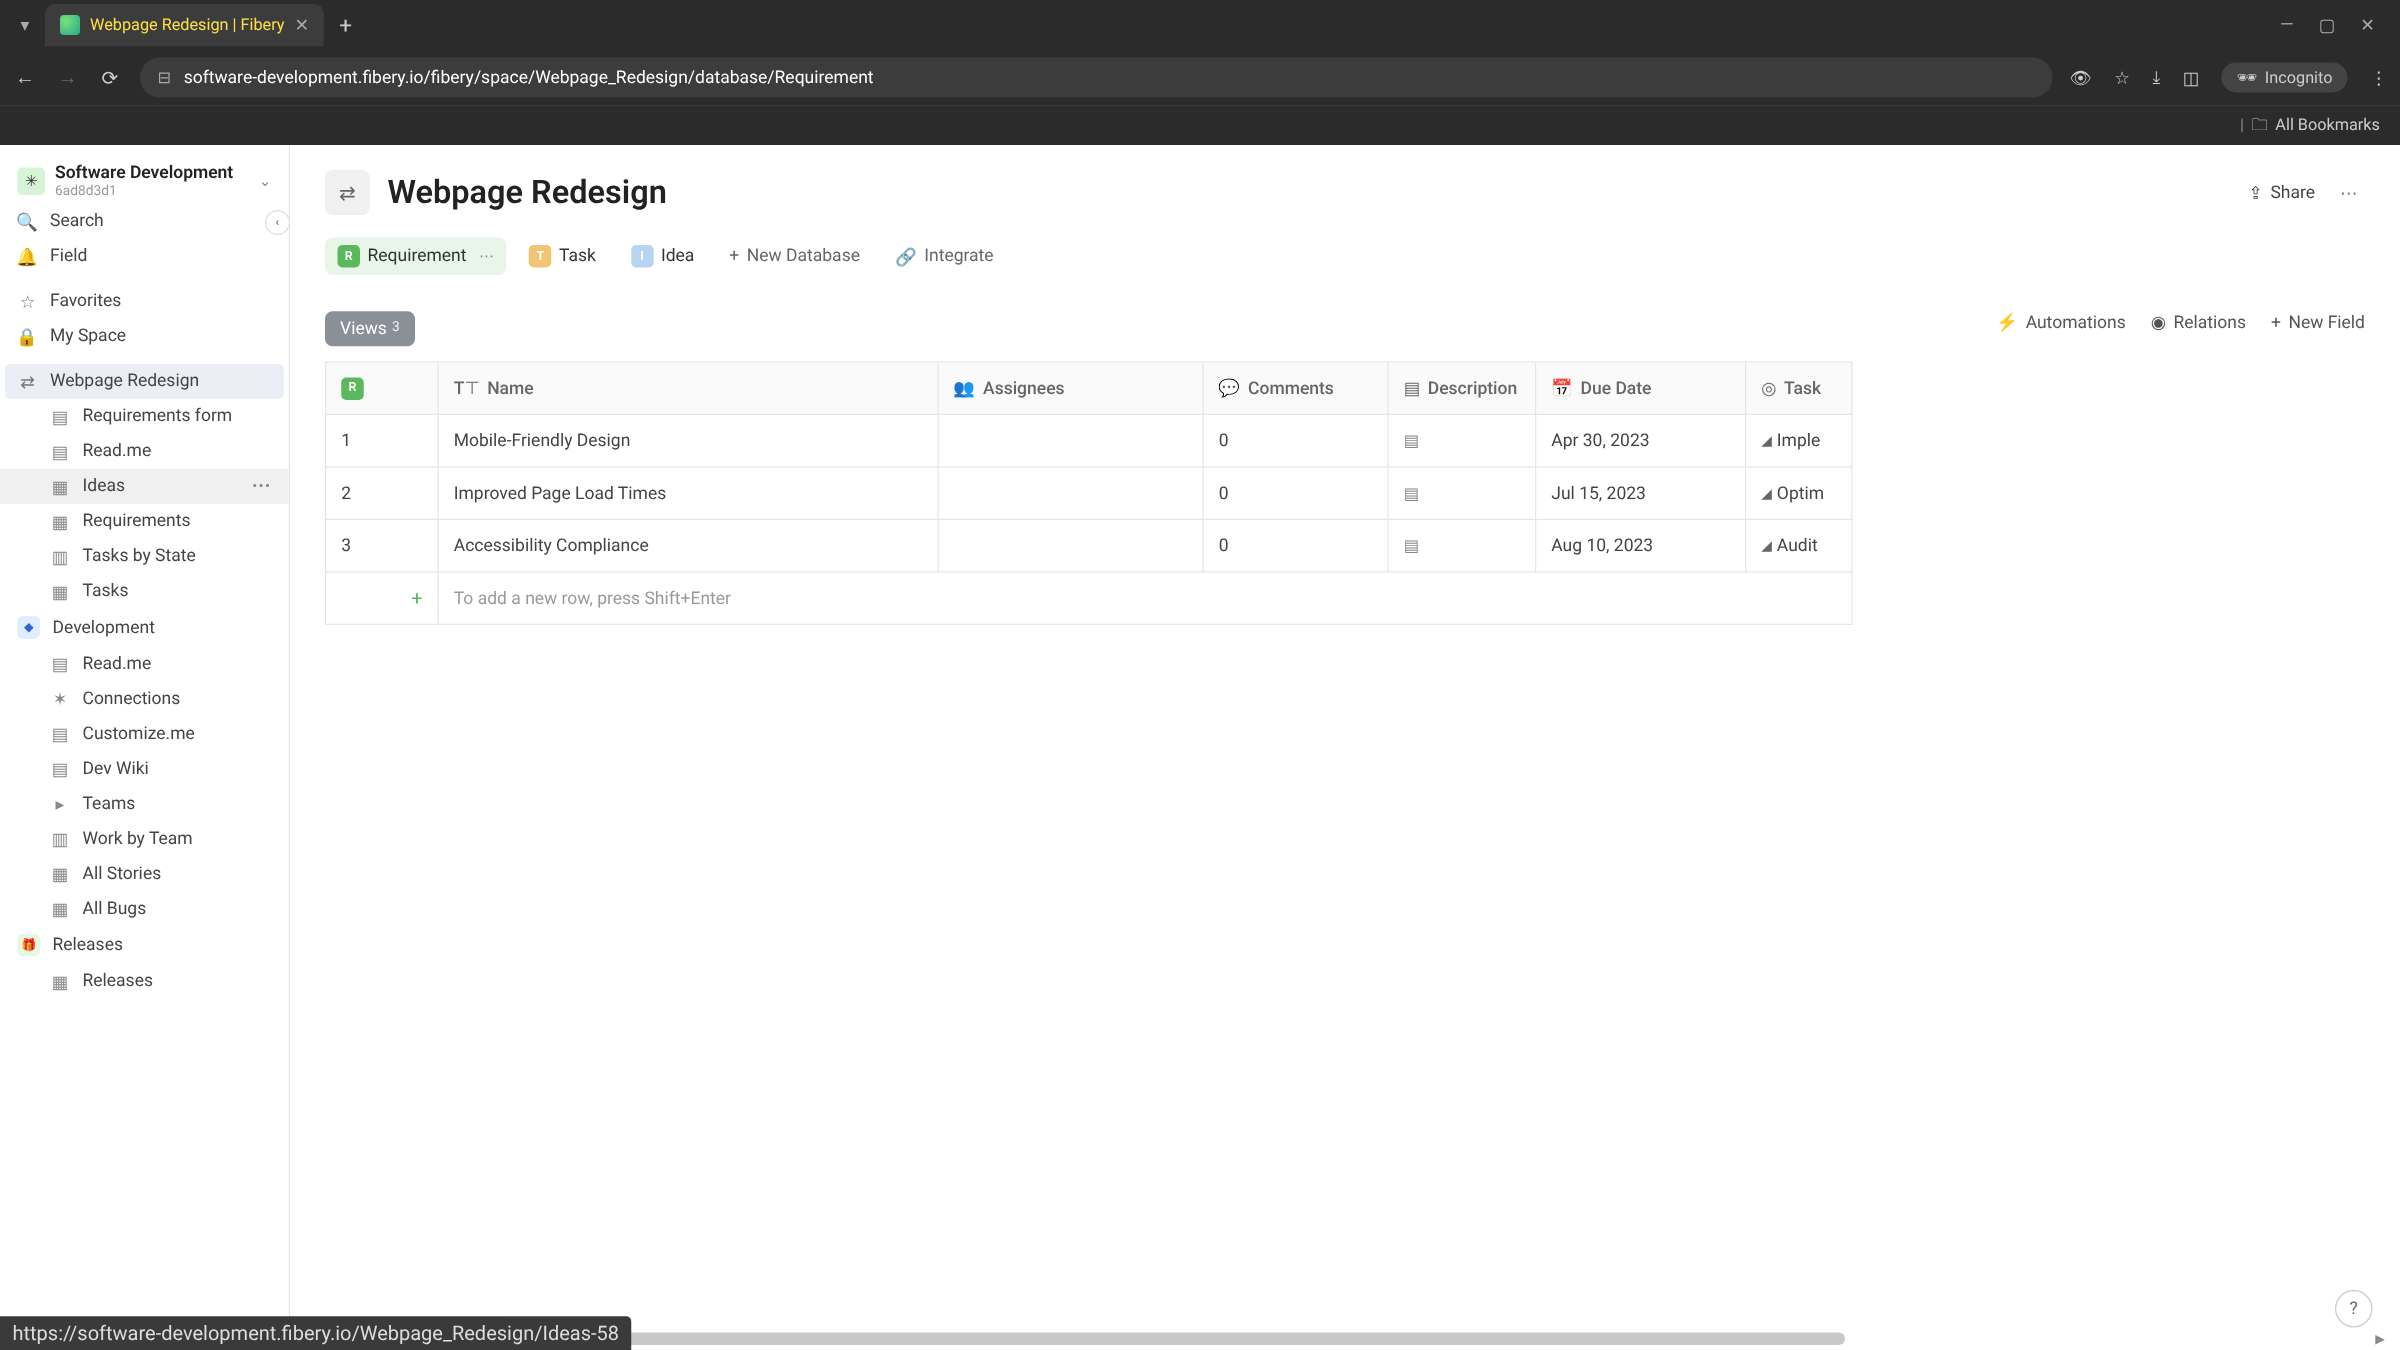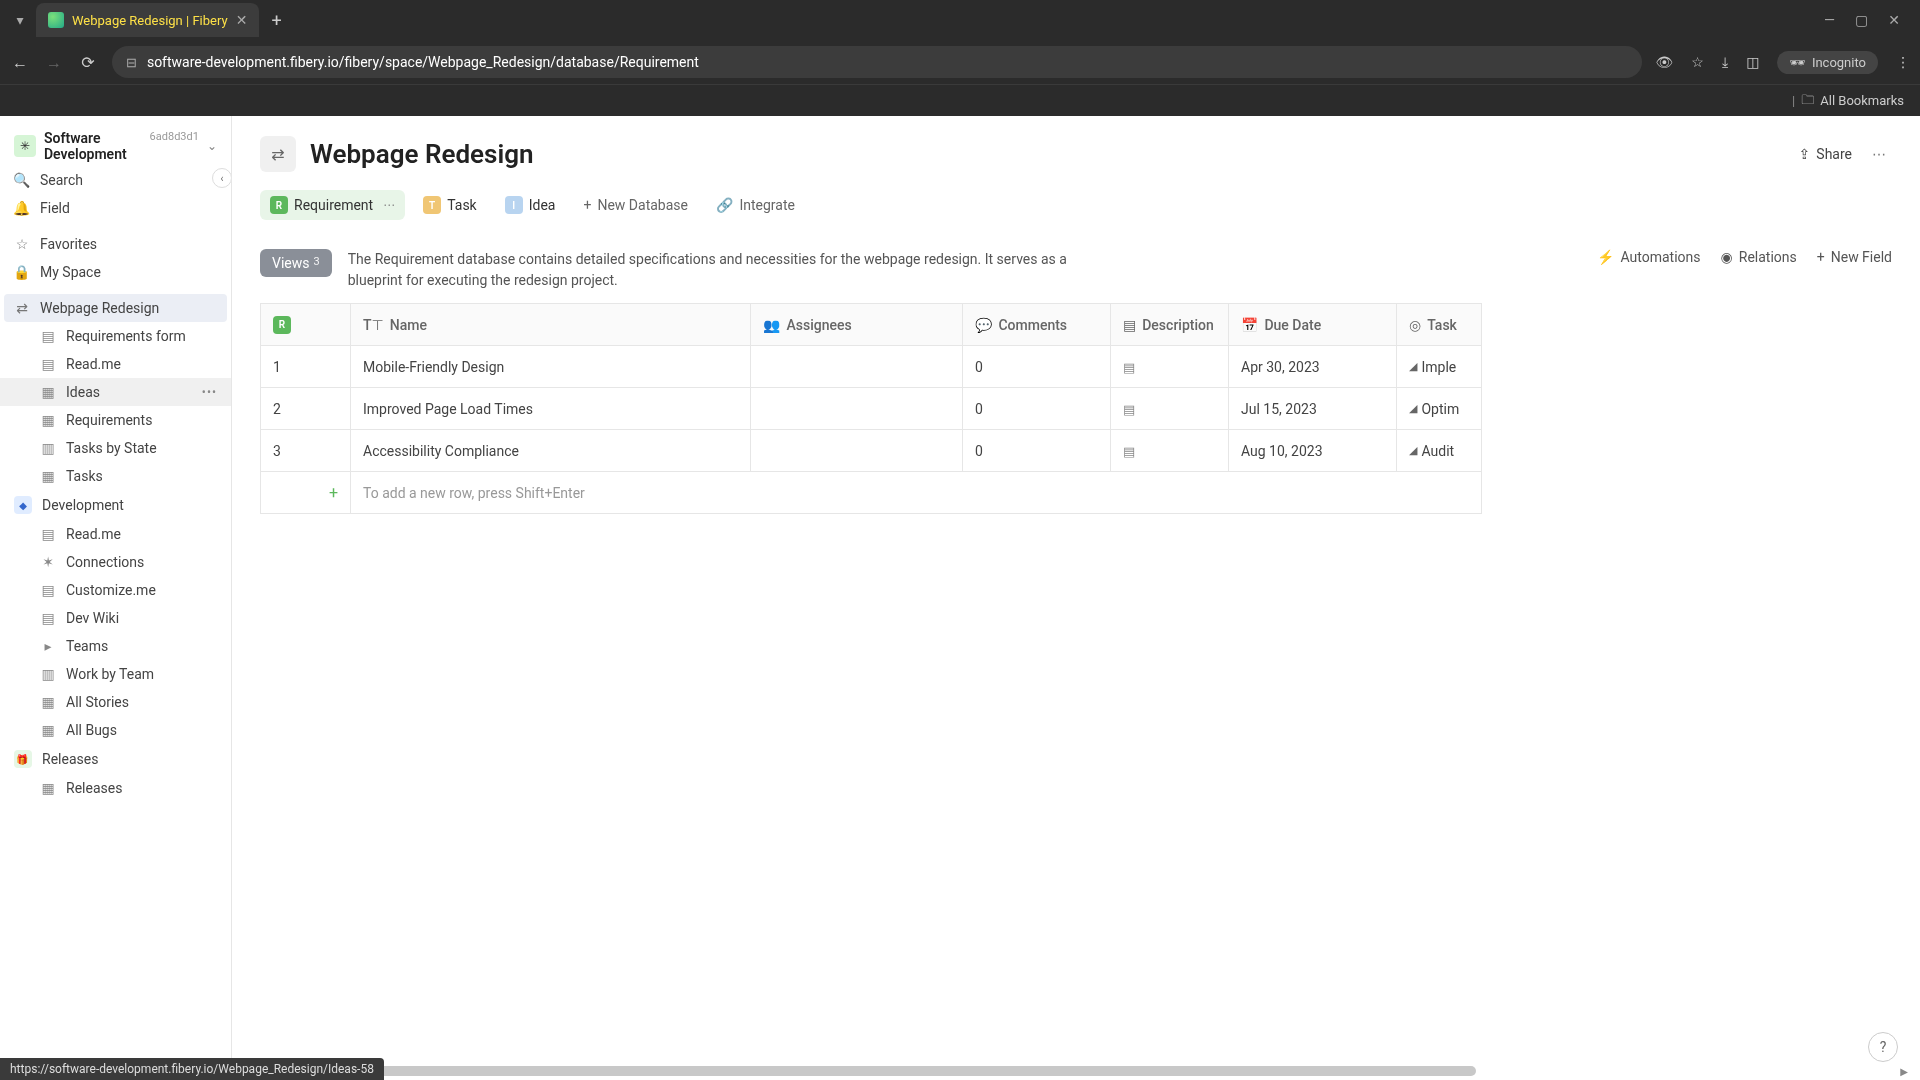--- a/index.html
+++ b/index.html
@@ -27,21 +27,21 @@
   
   .bookmarks-bar { display:flex; justify-content:flex-end; align-items:center; height:32px; background:#2b2b2b; border-top:1px solid #3a3a3a; padding:0 16px; color:#ccc; font-size:13px; gap:6px; }
   
   
   .app { display:flex; height: calc(1080px - 40px - 44px - 32px); background:#fff; position:relative; }
   
   
   .sidebar { width: 232px; border-right: 1px solid #e6e6e6; display:flex; flex-direction:column; padding: 8px 0; overflow:hidden; position:relative; }
   .workspace-header { display:flex; align-items:center; gap:8px; padding: 6px 14px 4px; }
   .ws-icon { width:22px; height:22px; border-radius:4px; background:#d6f5d6; display:flex; align-items:center; justify-content:center; font-size:12px; }
-  .ws-text { display:flex; flex-direction:row; flex:1; }
+  .ws-text { display:flex; flex-direction:column; flex:1; }
   .ws-name { font-size:14px; font-weight:600; color:#222; }
   .ws-id { font-size:11px; color:#999; }
   .ws-chevron { color:#888; font-size:12px; }
   .collapse-btn { position:absolute; right:-1px; top:52px; width:20px; height:20px; background:#fff; border:1px solid #ddd; border-radius:50%; display:flex; align-items:center; justify-content:center; font-size:10px; color:#666; z-index:2;}
   
   .sb-item { display:flex; align-items:center; gap:10px; padding: 6px 14px; color:#444; font-size:14px; cursor:pointer; }
   .sb-item.active { background:#ebeef5; border-radius:4px; margin:0 4px; padding:6px 10px; }
   .sb-item .ic { width:16px; height:16px; display:flex; align-items:center; justify-content:center; color:#777; font-size:14px; flex-shrink:0; }
   .sb-item.nested { padding-left: 40px; }
   .sb-item.nested .ic { color:#888; }
@@ -90,21 +90,21 @@
   .col-due { width:168px; }
   .col-task { width:85px; }
   .r-badge { width:18px; height:18px; border-radius:4px; background:#5cb85c; color:#fff; font-size:10px; font-weight:600; display:inline-flex; align-items:center; justify-content:center; }
   .desc-ic { color:#888; font-size:13px; }
   .task-cell { display:flex; align-items:center; gap:4px; }
   .task-flag { color:#666; font-size:11px; }
   .add-row td { color:#999; }
   .add-row .plus { color:#5cb85c; font-size:16px; text-align:right; }
   
   
-  .status-bar { position:absolute; bottom:0; left:0; background:#3a3a3a; color:#ddd; font-size:12px; padding:4px 10px; border-radius:0 4px 0 0; }
+  .status-bar { position:absolute; bottom:0; left:0; background:#3a3a3a; color:#ddd; font-size:16px; padding:4px 10px; border-radius:0 4px 0 0; }
   .help-fab { position:absolute; bottom:18px; right:22px; width:30px; height:30px; border-radius:50%; border:1px solid #ccc; background:#fff; display:flex; align-items:center; justify-content:center; color:#666; font-size:14px; }
   .hscroll-track { position:absolute; bottom:4px; left:8px; right:30px; height:10px; }
   .hscroll-thumb { height:10px; background:#c8c8c8; border-radius:5px; width:78%; }
   .hscroll-arrow { position:absolute; right:12px; bottom:3px; color:#888; font-size:10px; }
 </style>
 </head>
 <body>
 
 <div class="browser-chrome">
   <div class="tab-strip">
@@ -290,21 +290,20 @@
         <span>🔗</span>
         <span>Integrate</span>
       </div>
     </div>
 
     <div class="toolbar-row">
       <div class="views-pill">
         <span>Views</span>
         <span class="count">3</span>
       </div>
-      <div class="desc-text">The Requirement database contains detailed specifications and necessities for the webpage redesign. It serves as a blueprint for executing the redesign project.</div>
       <div class="tool-actions">
         <div class="tool-action">
           <span>⚡</span>
           <span>Automations</span>
         </div>
         <div class="tool-action">
           <span>◉</span>
           <span>Relations</span>
         </div>
         <div class="tool-action">

